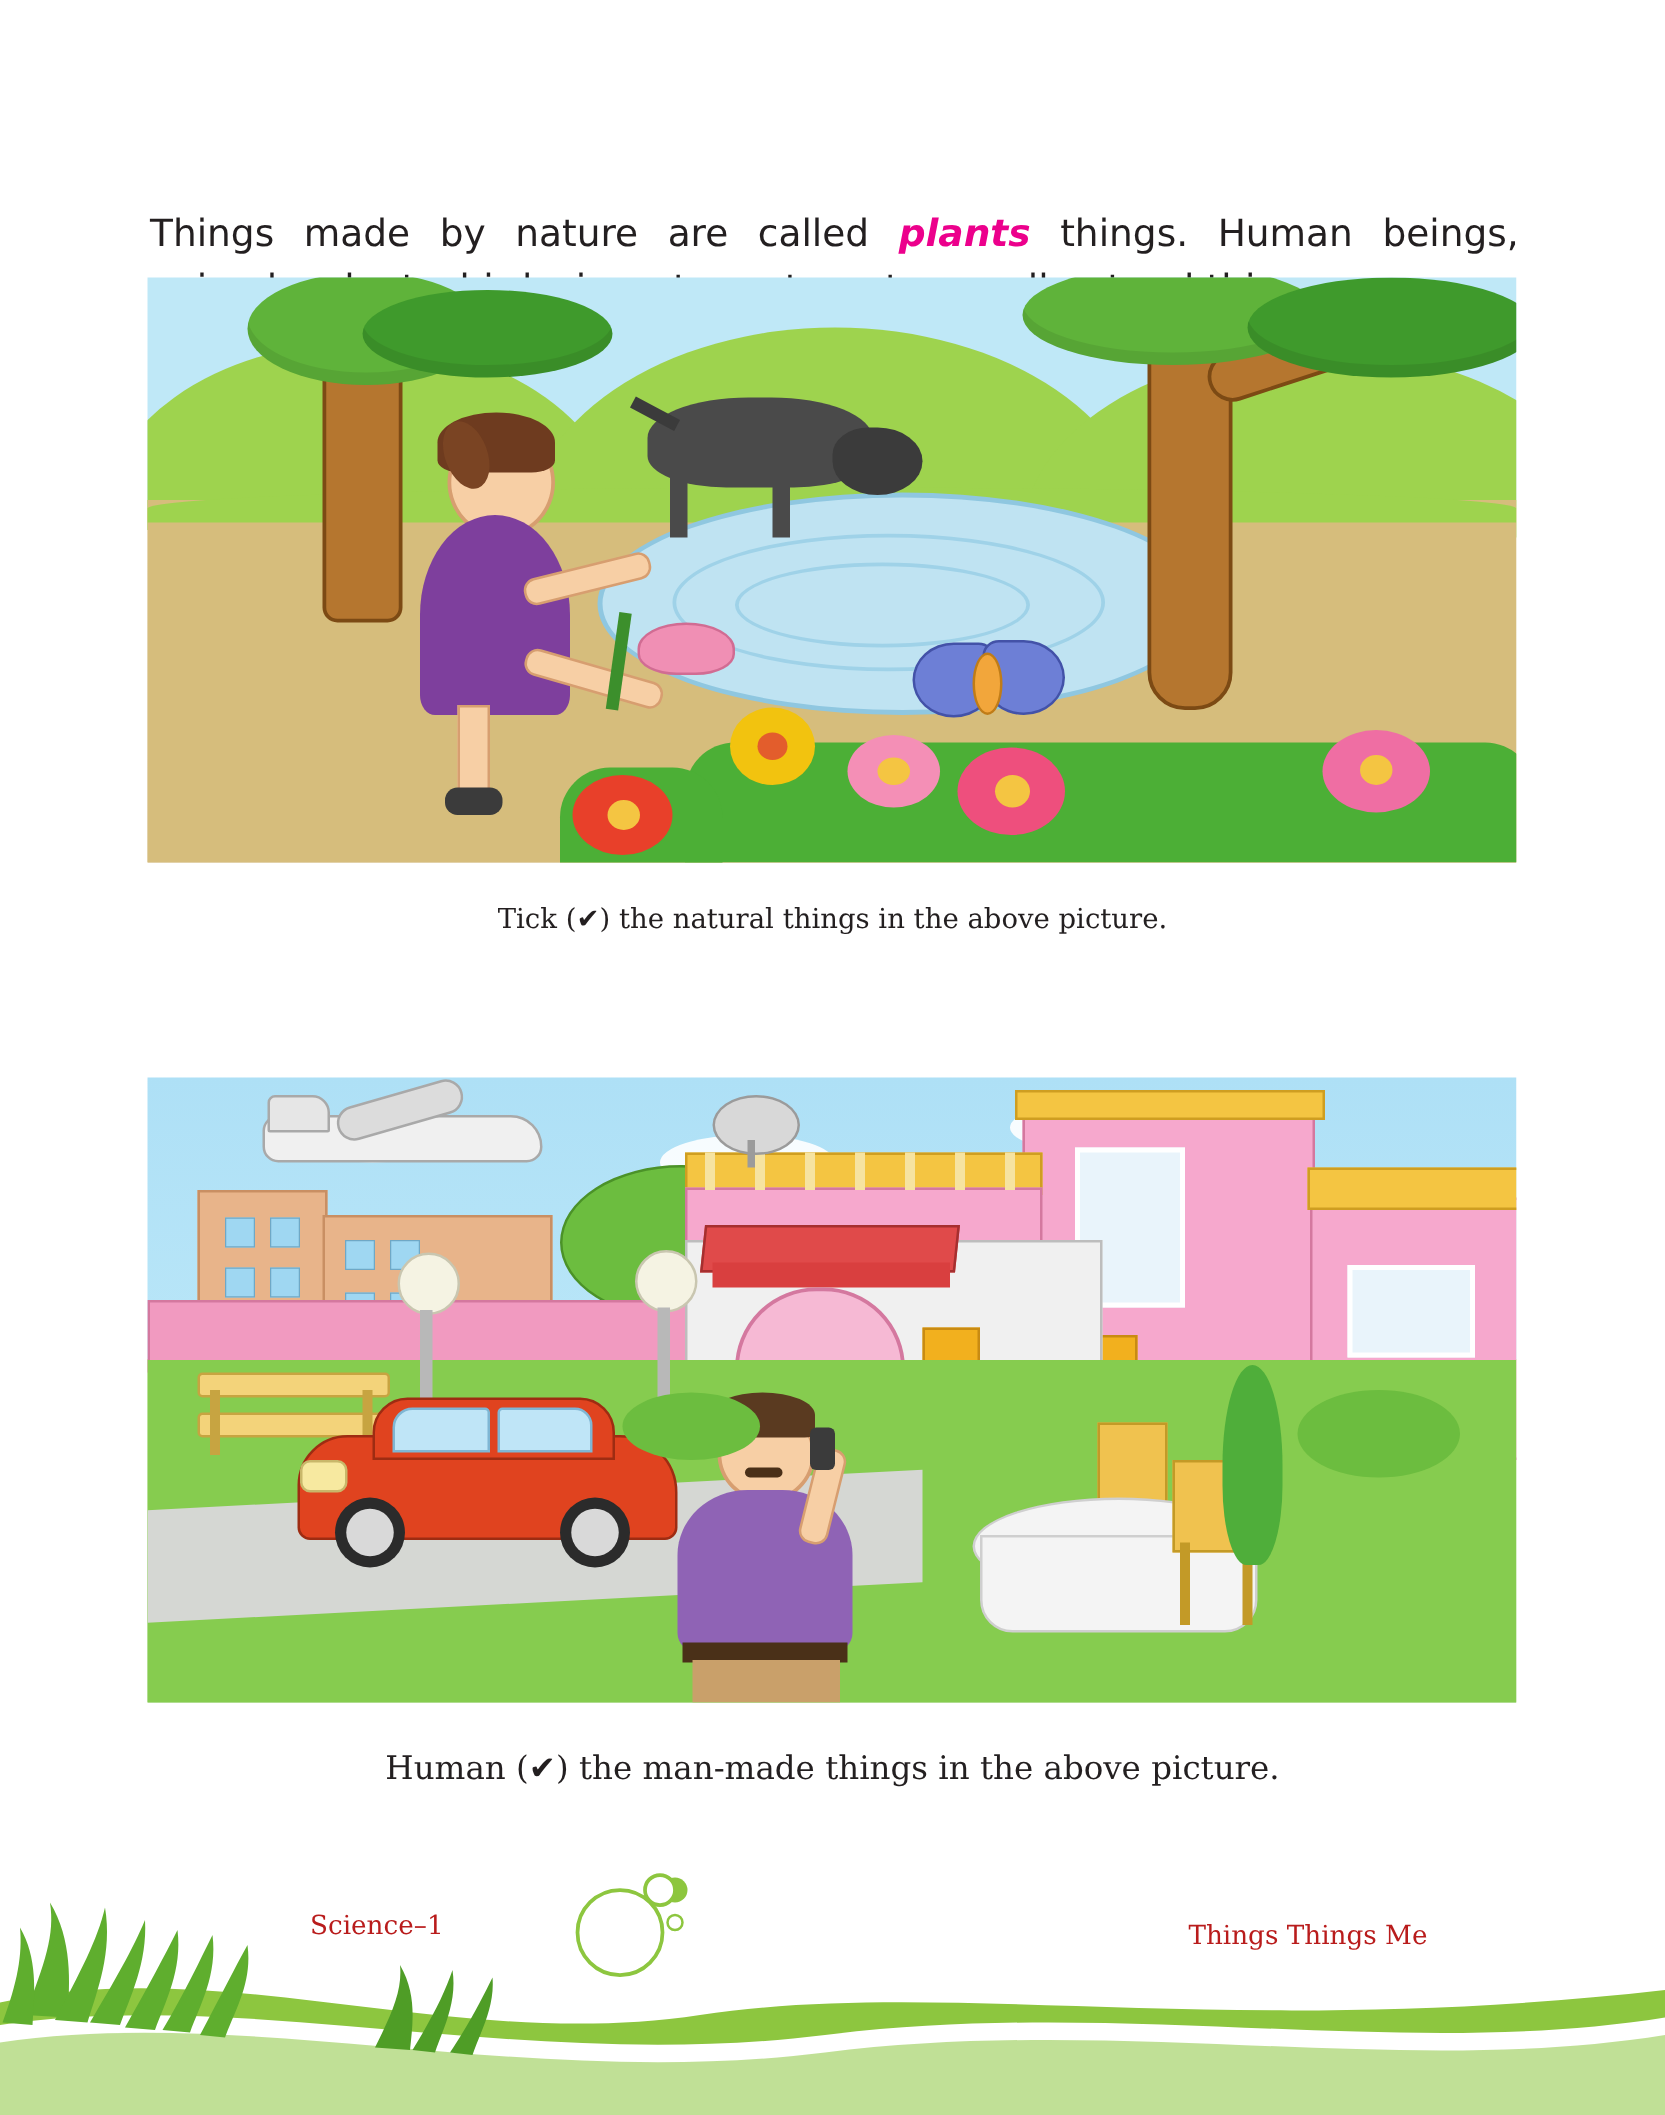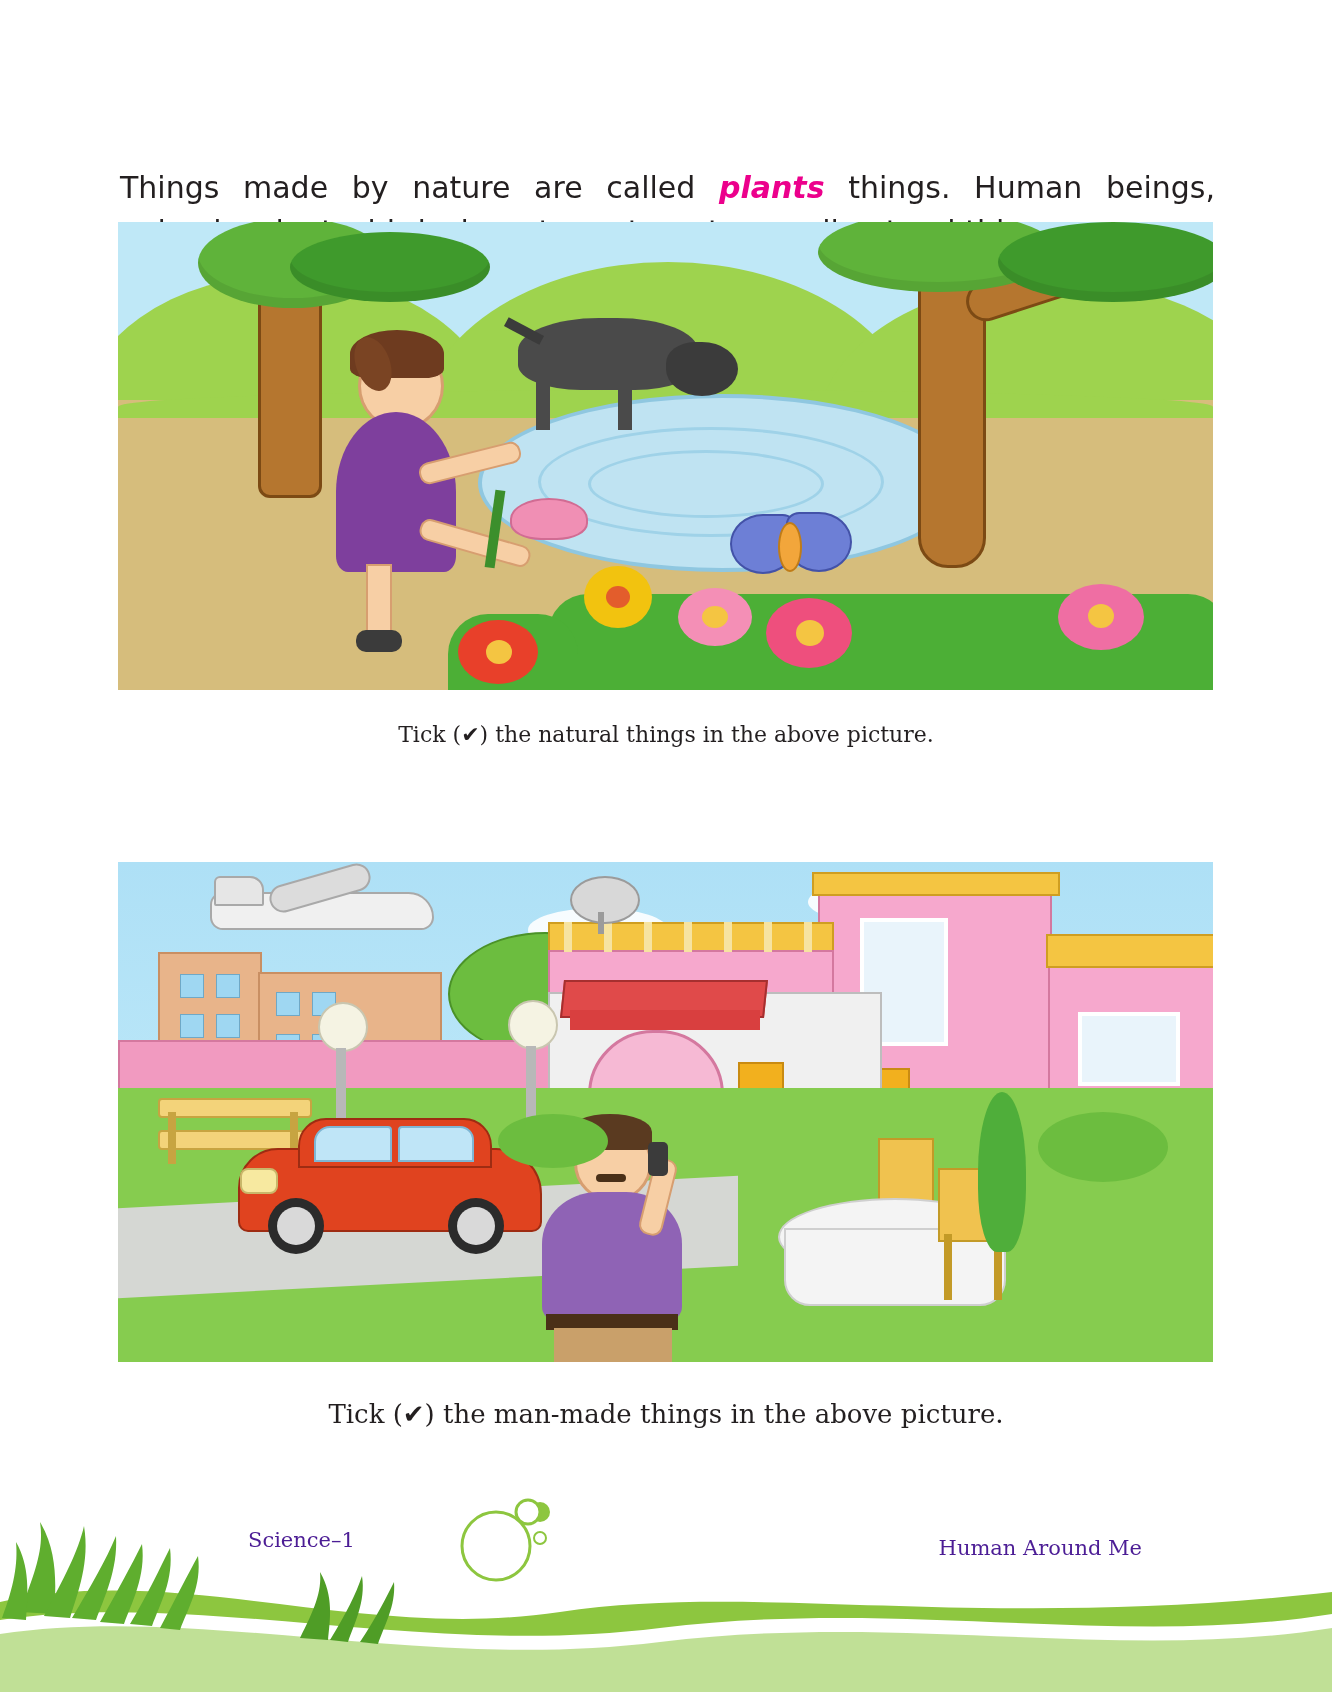--- a/index.html
+++ b/index.html
@@ -112,21 +112,21 @@
 
   
   #footer-grass {
     position: absolute;
     left: 0; bottom: 0; width: 1332px; height: 240px;
     overflow: hidden;
   }
   .footer-text {
     position: absolute;
     font-family: "DejaVu Serif", serif;
-    color: #4c1d95;
+    color: #b91c1c;
   }
   #footer-left { left: 248px; top: 1528px; font-size: 21px; }
   #footer-right { right: 190px; top: 1536px; font-size: 21px; }
   #page-number {
     position: absolute;
     left: 470px; top: 1512px;
     width: 46px; height: 46px;
     line-height: 46px;
     text-align: center;
     font-family: "DejaVu Serif", serif;
@@ -293,21 +293,21 @@
     <div class="sh" style="left:666px; top:366px; width:218px; height:74px; background:#f4f4f4; border:2px solid #cfcfcf; border-radius:0 0 26px 26px;"></div>
     <div class="sh chair" style="left:820px; top:306px; width:60px; height:70px;"></div>
     <div class="sh" style="left:826px; top:372px; width:8px; height:66px; background:#c39a27;"></div>
     <div class="sh" style="left:876px; top:372px; width:8px; height:66px; background:#c39a27;"></div>
 
     <div class="sh" style="left:860px; top:230px; width:48px; height:160px; background:#4fae3a; border-radius:50% 50% 40% 40%;"></div>
     <div class="sh bush" style="left:920px; top:250px; width:130px; height:70px;"></div>
     <div class="sh bush" style="left:380px; top:252px; width:110px; height:54px;"></div>
   </div>
 
-  <p class="caption" id="caption-manmade">Tick (✔) the man-made things in the above picture.</p>
+  <p class="caption" id="caption-manmade">Human (✔) the man-made things in the above picture.</p>
 
   <div id="footer-grass">
     <svg width="1332" height="240" viewBox="0 0 1332 240" xmlns="http://www.w3.org/2000/svg">
       <path d="M0,150 C180,110 360,190 560,160 C760,130 980,180 1332,140 L1332,240 L0,240 Z" fill="#8dc63f"></path>
       <path d="M0,168 C200,138 420,206 660,176 C900,146 1120,196 1332,162 L1332,240 L0,240 Z" fill="#ffffff"></path>
       <path d="M0,182 C200,152 420,220 660,190 C900,160 1120,210 1332,176 L1332,240 L0,240 Z" fill="#8dc63f" opacity="0.55"></path>
       <g fill="#5fae2e">
         <path d="M20,160 C36,118 44,96 40,70 C58,100 56,134 54,162 Z"></path>
         <path d="M44,164 C64,126 78,100 84,74 C90,110 78,140 70,166 Z"></path>
         <path d="M72,166 C92,132 106,108 116,84 C118,118 104,146 96,168 Z"></path>
@@ -326,15 +326,15 @@
   </div>
 
   <div id="page-number">6</div>
   <svg style="position:absolute; left:444px; top:1486px;" width="110" height="110" viewBox="0 0 110 110">
     <circle cx="52" cy="60" r="34" fill="#ffffff" stroke="#8dc63f" stroke-width="3"></circle>
     <circle cx="84" cy="26" r="12" fill="#ffffff" stroke="#8dc63f" stroke-width="3"></circle>
     <circle cx="96" cy="52" r="6" fill="#ffffff" stroke="#8dc63f" stroke-width="2"></circle>
   </svg>
 
   <div class="footer-text" id="footer-left">Science–1</div>
-  <div class="footer-text" id="footer-right">Human Around Me</div>
+  <div class="footer-text" id="footer-right">Things Things Me</div>
 
 </div>
 
 </body></html>

